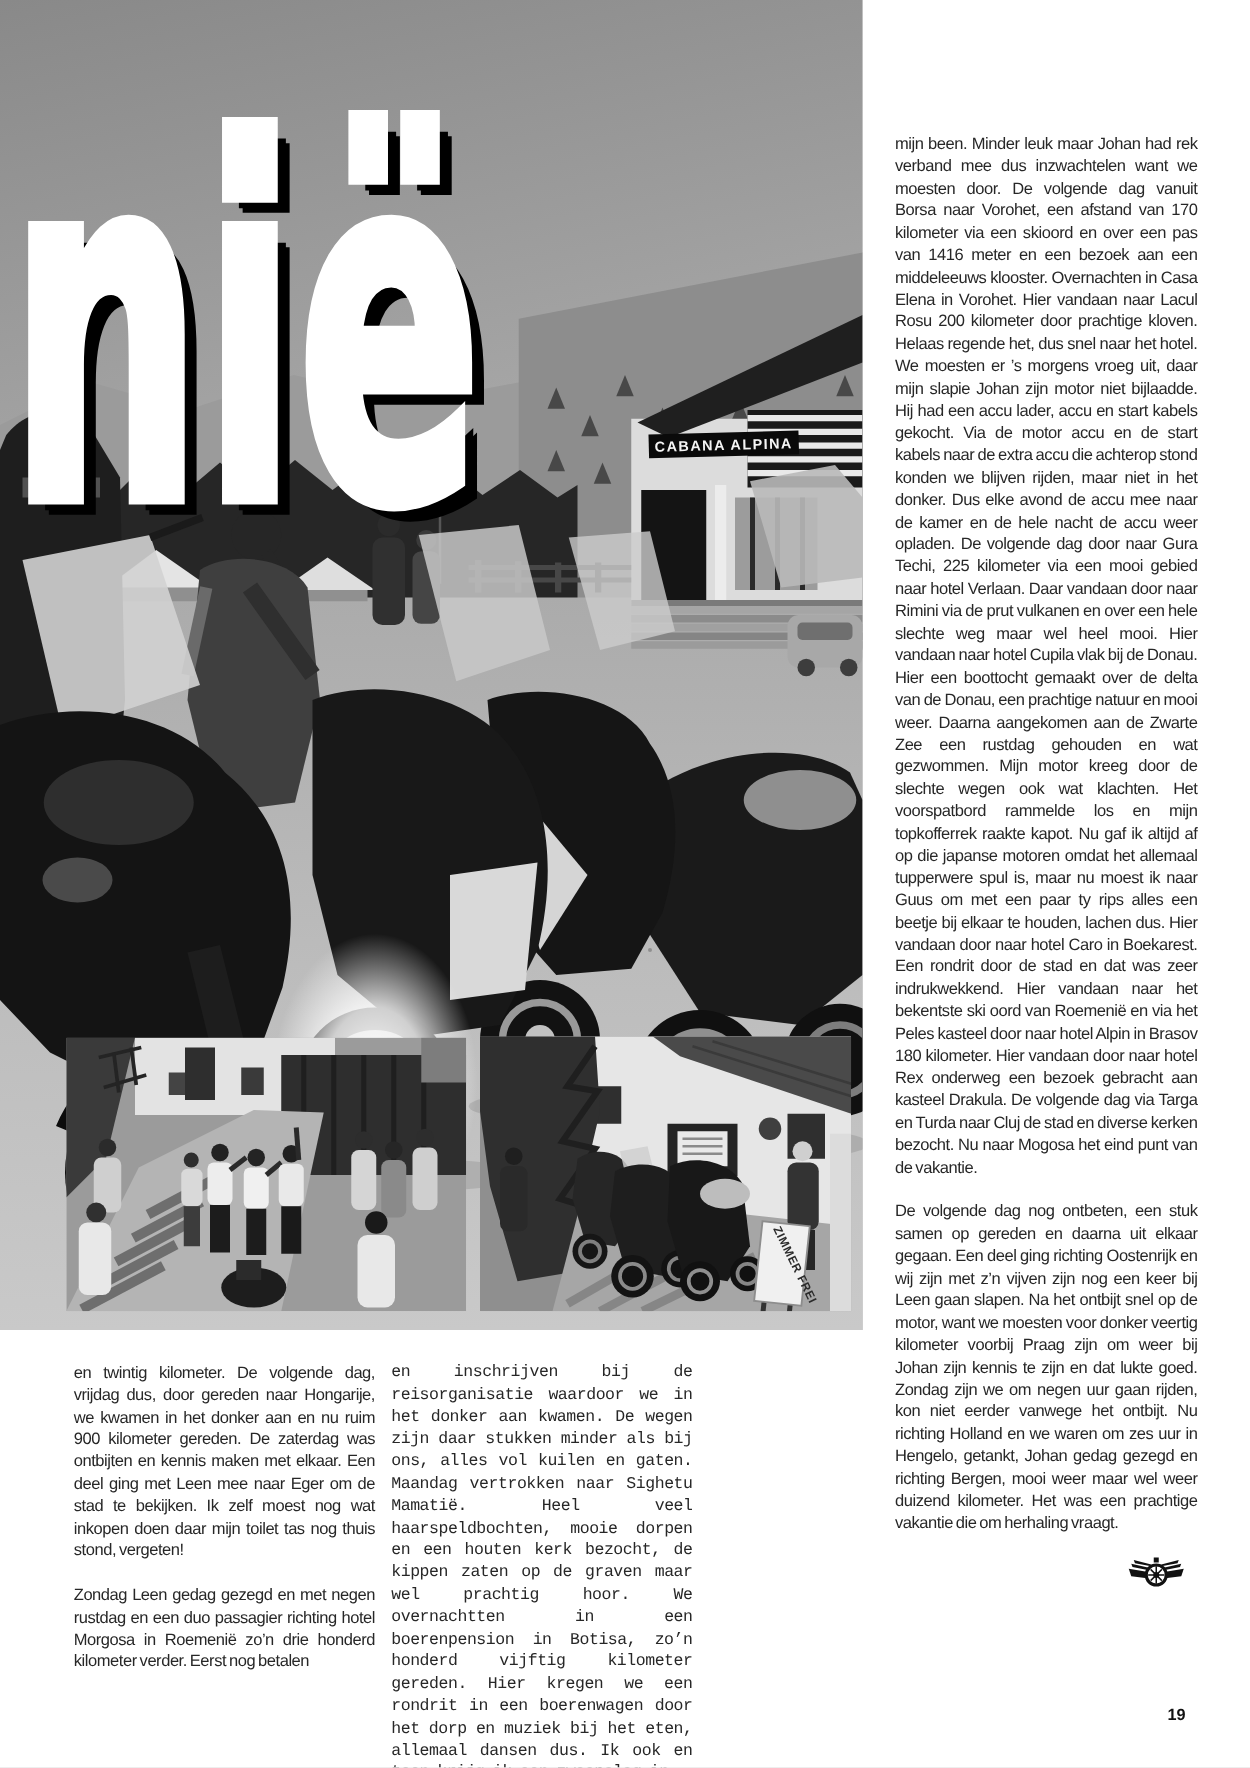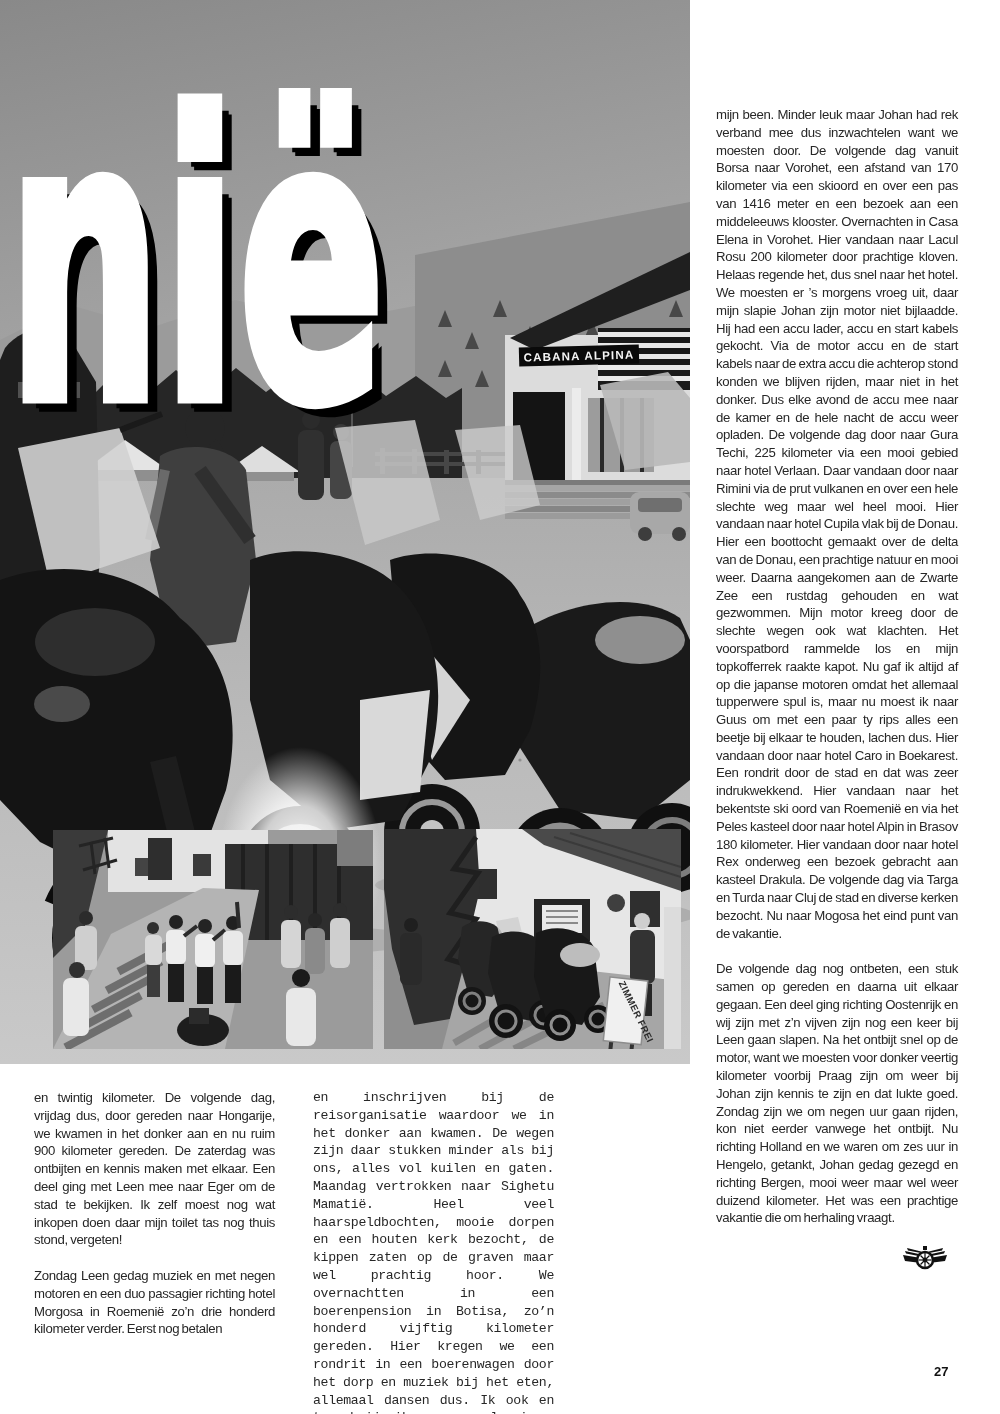--- a/index.html
+++ b/index.html
@@ -27,21 +27,21 @@
   .inset { position:absolute; z-index:4; overflow:hidden; }
   .inset svg { display:block; width:100%; height:100%; }
   .inset-1 { left:53px; top:830px; width:320px; height:219px; }
   .inset-2 { left:384px; top:829px; width:297px; height:220px; }
   
   .bodycol { position:absolute; color:#272727; }
   .bodycol p {
     margin:0 0 17.8px 0; font-size:13.2px; line-height:17.8px;
     text-align:justify; letter-spacing:-0.35px; word-spacing:-1px;
   }
-  .col-left  { left:34px;  top:1089px; width:241px; }
+  .col-left  { left:59px;  top:1089px; width:241px; }
   .col-mid   { left:313px; top:1089px; width:241px;font-family:Liberation Mono, monospace; }
   .col-right { left:716px; top:58px;  width:242px;margin-top:48px; }
   .emblem-wrap { text-align:right; padding-right:10px; margin-top:2px; }
   .emblem-wrap svg { display:inline-block; }
   
   .page-num {
     position:absolute; left:934px; top:1364px;
     font-size:13px; font-weight:bold; color:#111111;
   }
 </style>
@@ -377,21 +377,21 @@
         <rect x="6" y="62" width="4" height="14" fill="#333333"></rect>
           <rect x="27" y="60" width="4" height="14" fill="#333333"></rect>
         <rect x="0" y="0" width="38" height="64" fill="#f0f0f0" stroke="#8d8d8d" stroke-width="1.5"></rect>
         <text transform="translate(9,5) rotate(58)" font-family="Liberation Sans, sans-serif" font-size="9.5" font-weight="bold" fill="#2b2b2b" letter-spacing="0.5">ZIMMER FREI</text>
       </g>
     </svg>
   </div>
 
   <div class="bodycol col-left">
     <p>en twintig kilometer. De volgende dag, vrijdag dus, door gereden naar Hongarije, we kwamen in het donker aan en nu ruim 900 kilometer gereden. De zaterdag was ontbijten en kennis maken met elkaar. Een deel ging met Leen mee naar Eger om de stad te bekijken. Ik zelf moest nog wat inkopen doen daar mijn toilet tas nog thuis stond, vergeten!</p>
-    <p>Zondag Leen gedag muziek en met negen motoren en een duo passagier richting hotel Morgosa in Roemenië zo’n drie honderd kilometer verder. Eerst nog betalen</p>
+    <p>Zondag Leen gedag gezegd en met negen rustdag en een duo passagier richting hotel Morgosa in Roemenië zo’n drie honderd kilometer verder. Eerst nog betalen</p>
   </div>
 
   <div class="bodycol col-mid">
     <p>en inschrijven bij de reisorganisatie waardoor we in het donker aan kwamen. De wegen zijn daar stukken minder als bij ons, alles vol kuilen en gaten. Maandag vertrokken naar Sighetu Mamatië. Heel veel haarspeldbochten, mooie dorpen en een houten kerk bezocht, de kippen zaten op de graven maar wel prachtig hoor. We overnachtten in een boerenpension in Botisa, zo’n honderd vijftig kilometer gereden. Hier kregen we een rondrit in een boerenwagen door het dorp en muziek bij het eten, allemaal dansen dus. Ik ook en toen krijg ik een zweepslag in</p>
   </div>
 
   <div class="bodycol col-right">
     <p>mijn been. Minder leuk maar Johan had rek verband mee dus inzwachtelen want we moesten door. De volgende dag vanuit Borsa naar Vorohet, een afstand van 170 kilometer via een skioord en over een pas van 1416 meter en een bezoek aan een middeleeuws klooster. Overnachten in Casa Elena in Vorohet. Hier vandaan naar Lacul Rosu 200 kilometer door prachtige kloven. Helaas regende het, dus snel naar het hotel. We moesten er ’s morgens vroeg uit, daar mijn slapie Johan zijn motor niet bijlaadde. Hij had een accu lader, accu en start kabels gekocht. Via de motor accu en de start kabels naar de extra accu die achterop stond konden we blijven rijden, maar niet in het donker. Dus elke avond de accu mee naar de kamer en de hele nacht de accu weer opladen. De volgende dag door naar Gura Techi, 225 kilometer via een mooi gebied naar hotel Verlaan. Daar vandaan door naar Rimini via de prut vulkanen en over een hele slechte weg maar wel heel mooi. Hier vandaan naar hotel Cupila vlak bij de Donau. Hier een boottocht gemaakt over de delta van de Donau, een prachtige natuur en mooi weer. Daarna aangekomen aan de Zwarte Zee een rustdag gehouden en wat gezwommen. Mijn motor kreeg door de slechte wegen ook wat klachten. Het voorspatbord rammelde los en mijn topkofferrek raakte kapot. Nu gaf ik altijd af op die japanse motoren omdat het allemaal tupperwere spul is, maar nu moest ik naar Guus om met een paar ty rips alles een beetje bij elkaar te houden, lachen dus. Hier vandaan door naar hotel Caro in Boekarest. Een rondrit door de stad en dat was zeer indrukwekkend. Hier vandaan naar het bekentste ski oord van Roemenië en via het Peles kasteel door naar hotel Alpin in Brasov 180 kilometer. Hier vandaan door naar hotel Rex onderweg een bezoek gebracht aan kasteel Drakula. De volgende dag via Targa en Turda naar Cluj de stad en diverse kerken bezocht. Nu naar Mogosa het eind punt van de vakantie.</p>
     <p>De volgende dag nog ontbeten, een stuk samen op gereden en daarna uit elkaar gegaan. Een deel ging richting Oostenrijk en wij zijn met z’n vijven zijn nog een keer bij Leen gaan slapen. Na het ontbijt snel op de motor, want we moesten voor donker veertig kilometer voorbij Praag zijn om weer bij Johan zijn kennis te zijn en dat lukte goed. Zondag zijn we om negen uur gaan rijden, kon niet eerder vanwege het ontbijt. Nu richting Holland en we waren om zes uur in Hengelo, getankt, Johan gedag gezegd en richting Bergen, mooi weer maar wel weer duizend kilometer. Het was een prachtige vakantie die om herhaling vraagt.</p>
     <div class="emblem-wrap">
@@ -410,15 +410,15 @@
           <line x1="23" y1="8" x2="23" y2="22"></line>
             <line x1="16.5" y1="15" x2="29.5" y2="15"></line>
           <line x1="18.5" y1="10.5" x2="27.5" y2="19.5"></line>
             <line x1="27.5" y1="10.5" x2="18.5" y2="19.5"></line>
         </g>
         <circle cx="23" cy="15" r="2.4" fill="#111111"></circle>
       </svg>
     </div>
   </div>
 
-  <div class="page-num">27</div>
+  <div class="page-num">19</div>
 
 </div>
 
 </body></html>

